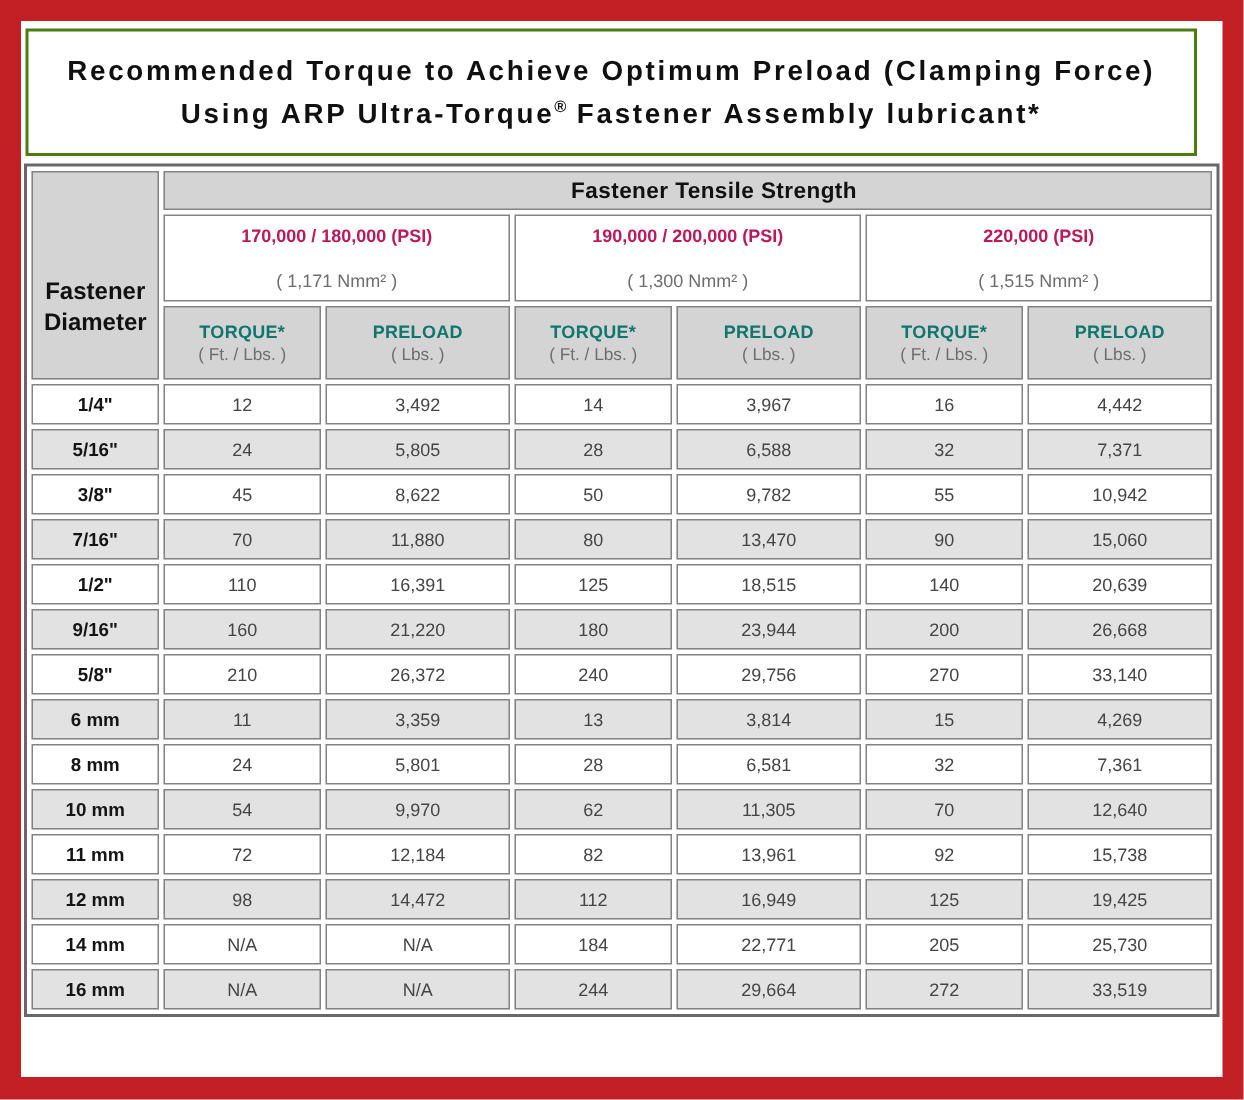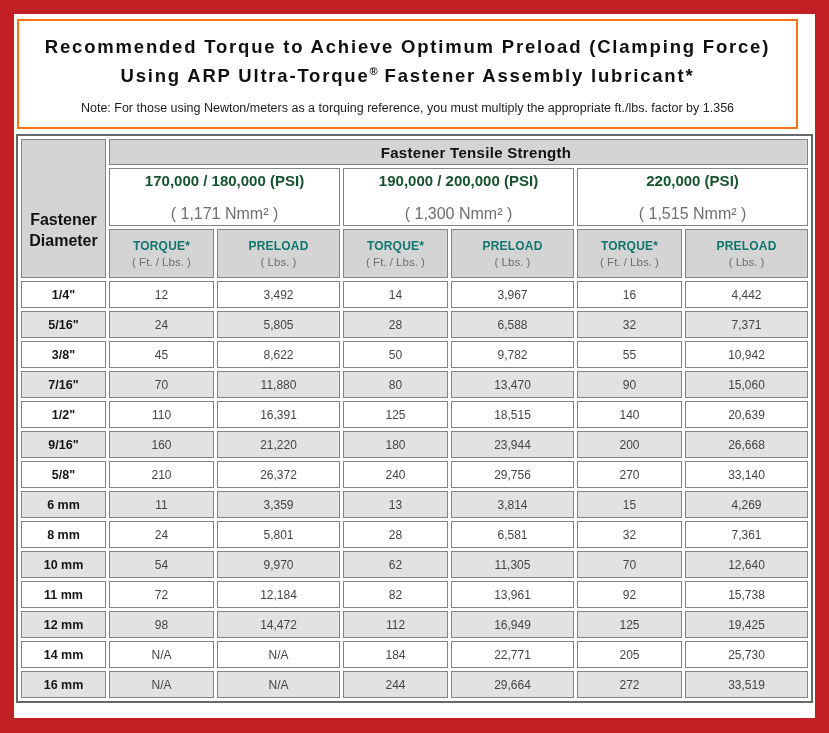--- a/index.html
+++ b/index.html
@@ -10,21 +10,21 @@
     position: relative;
     overflow: hidden;
   }
   .inner {
     position: absolute;
     top: 14px; left: 14px; right: 14px; bottom: 15px;
     background: #ffffff;
   }
   .title-box {
     margin: 5px 17px 0 3px;
-    border: 2px solid #f97316;
+    border: 2px solid #4d7c0f;
     text-align: center;
     padding: 12px 6px 12px 6px;
   }
   .title-line {
     font-weight: bold;
     font-size: 18.5px;
     letter-spacing: 1.8px;
     color: #101010;
     line-height: 1.55;
     white-space: nowrap;
@@ -69,38 +69,37 @@
   }
   .diam-hdr-cell {
     vertical-align: bottom;
     padding-bottom: 26px;
     font-weight: bold;
     font-size: 16px;
     color: #111111;
     line-height: 1.3;
   }
   .psi-cell { height: 54px; }
-  .psi-main { font-weight: bold; font-size: 15px; color: #14532d; }
-  .psi-sub  { margin-top: 16px; font-size: 16px; color: #6e6e6e; }
+  .psi-main { font-weight: bold; font-size: 12px; color: #be185d; }
+  .psi-sub  { margin-top: 16px; font-size: 12px; color: #6e6e6e; }
   .colhead-cell { height: 45px; }
   .ch-main { font-weight: bold; font-size: 12px; color: #0f766e; letter-spacing: 0.2px; }
   .ch-sub  { margin-top: 3px; font-size: 11.5px; color: #6e6e6e; }
   tbody td { height: 23px; }
   tbody td.diam-cell { font-weight: bold; color: #151515; font-size: 12.5px; }
   tbody tr.striped td { background: #e2e2e3; }
 </style>
 </head>
 <body>
 
 <div class="inner">
 
   <div class="title-box">
     <div class="title-line">Recommended Torque to Achieve Optimum Preload (Clamping Force)</div>
     <div class="title-line"><span>Using ARP Ultra-Torque</span><span class="reg-sup">®</span><span> Fastener Assembly lubricant*</span></div>
-    <div class="note-line">Note: For those using Newton/meters as a torquing reference, you must multiply the appropriate ft./lbs. factor by 1.356</div>
   </div>
 
   <table class="torque">
     <colgroup>
       <col style="width:85px">
       <col style="width:105px">
         <col style="width:123px">
       <col style="width:105px">
         <col style="width:123px">
       <col style="width:105px">

